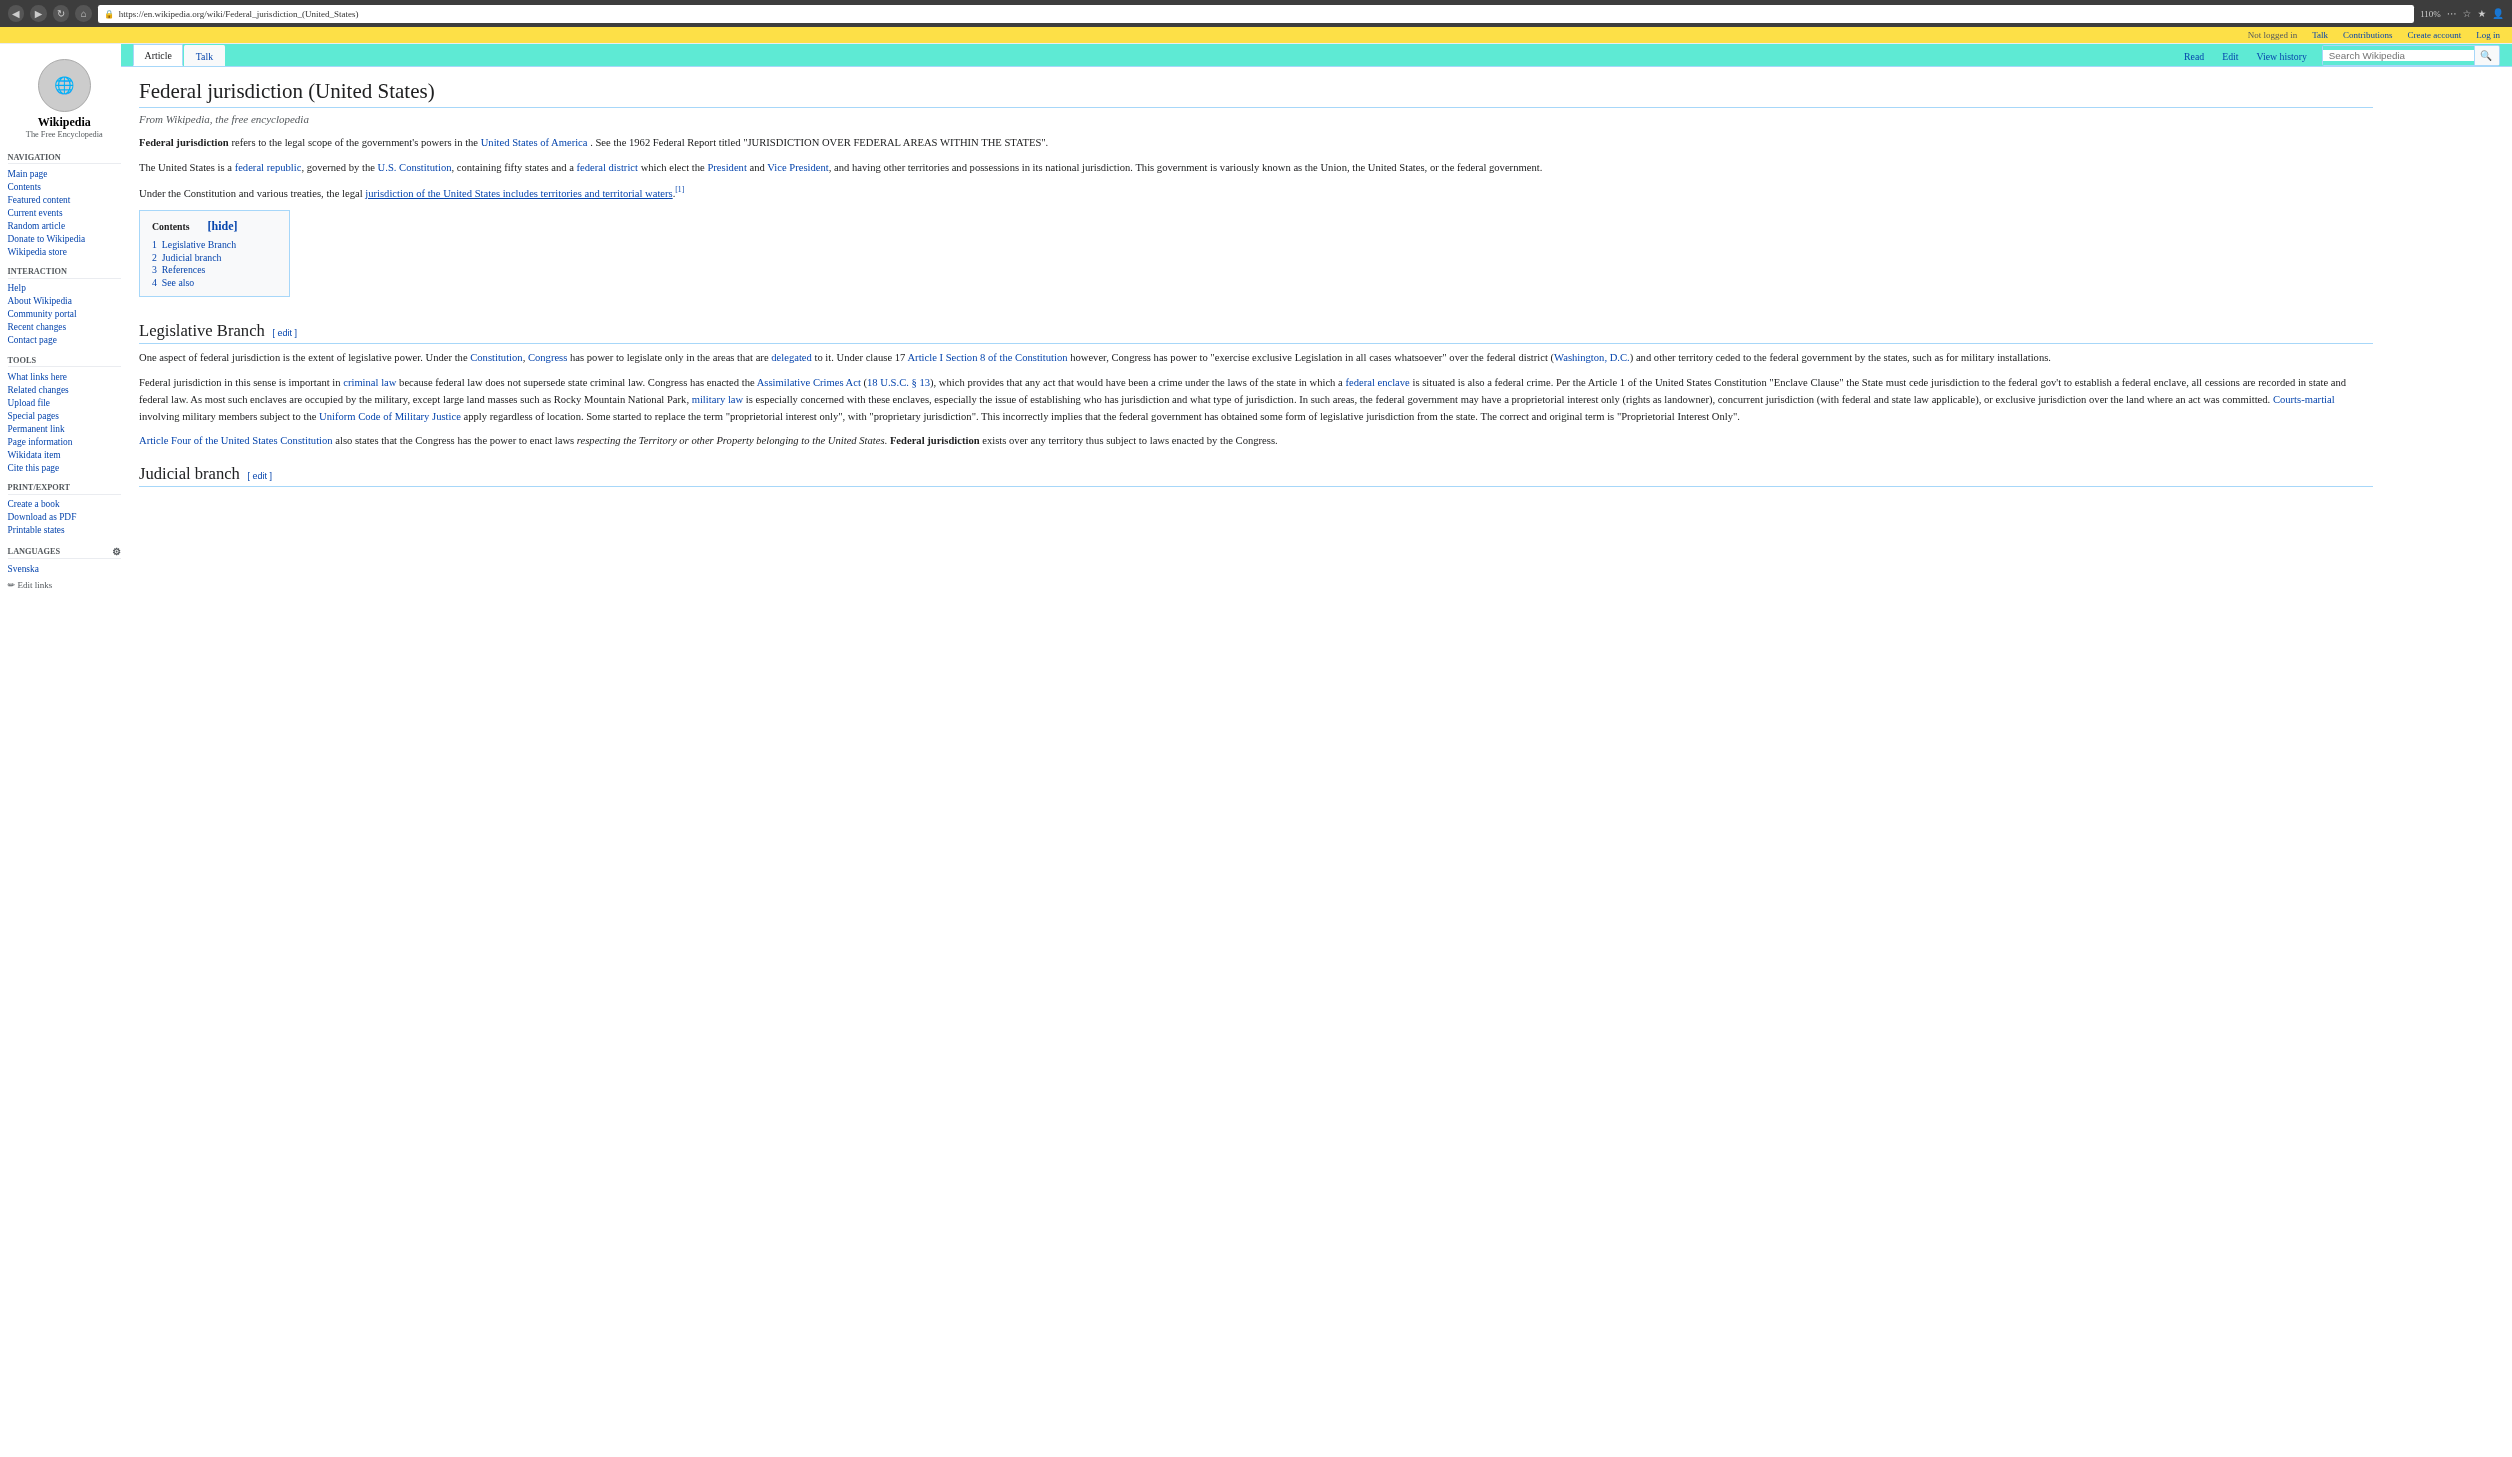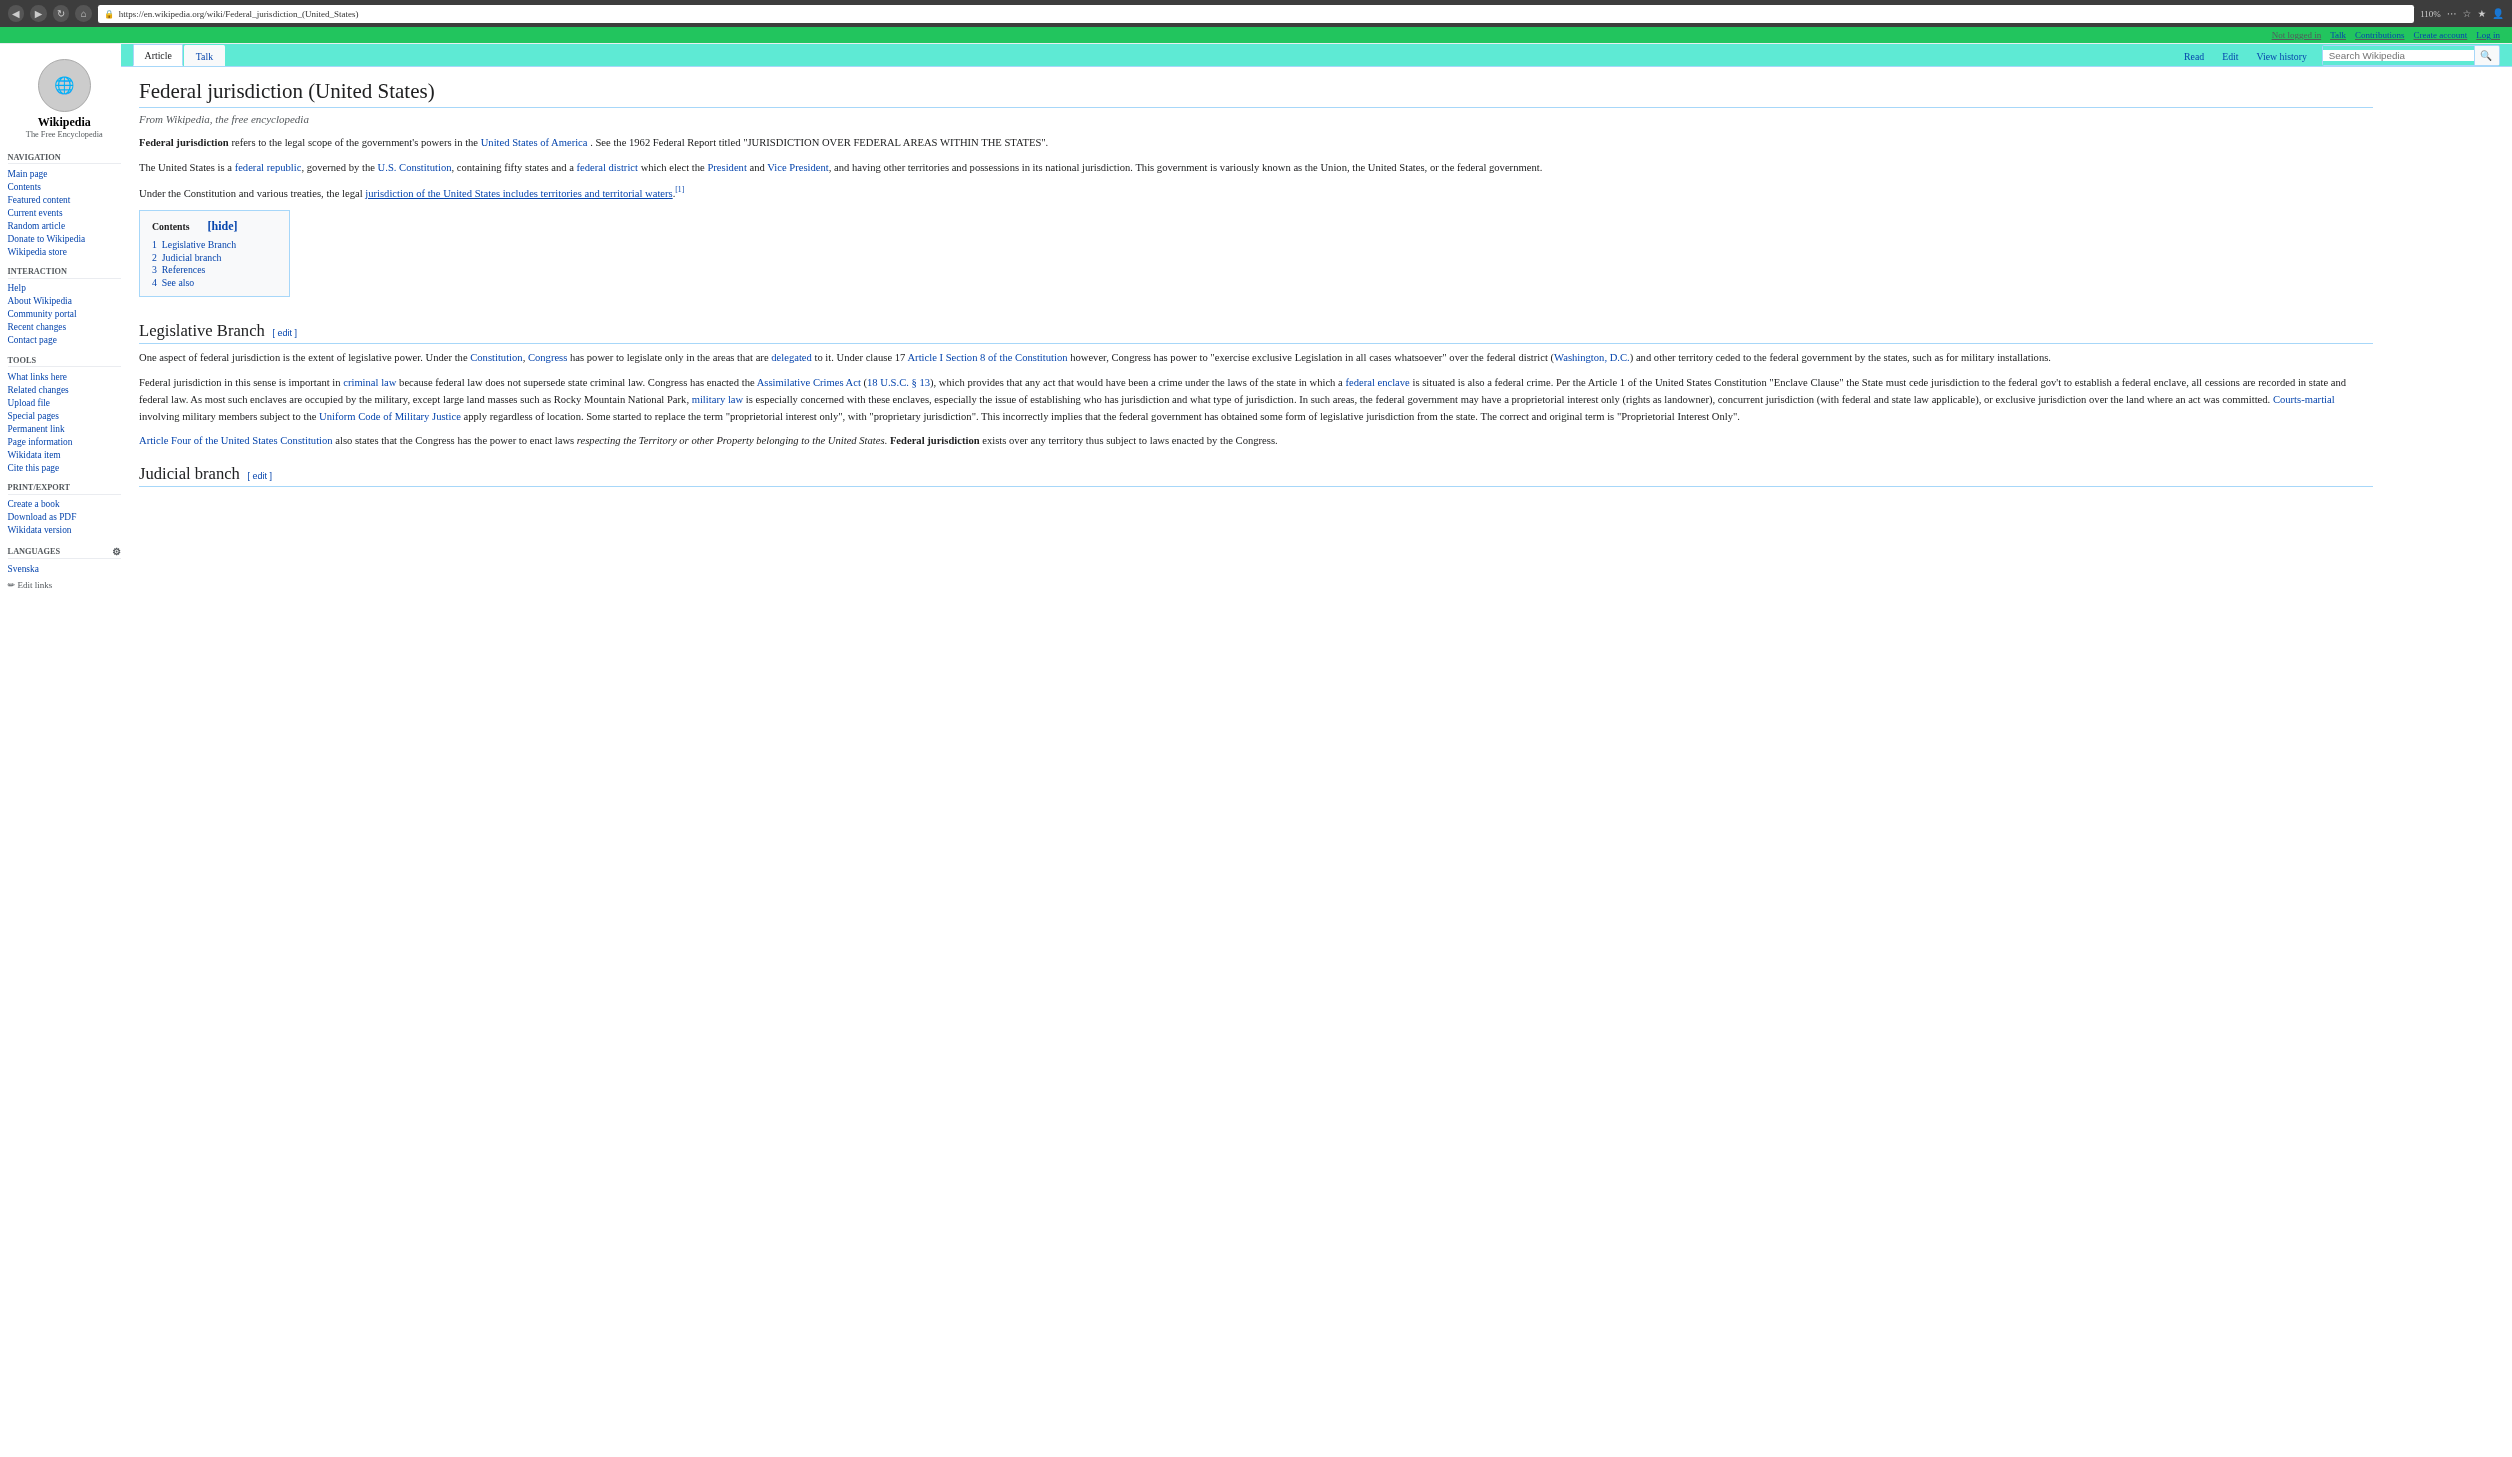--- a/index.html
+++ b/index.html
@@ -25,24 +25,23 @@
       font-size: 9px; color: #333;
     }
     .browser-address-bar .url { flex:1; font-size: 9px; }
     .browser-right-icons { display: flex; gap: 6px; align-items: center; color: #ccc; font-size: 9.8px; }
     .wiki-top-bar {
       display: flex;
       justify-content: flex-end;
       padding: 3px 12px;
       font-size: 9px;
       color: #54595d;
-      gap: 9px;
-      background: #22c55e;
+      gap: 15px;
+      background: #fde047;
       border-bottom: 0.8px solid #eaecf0;
-      text-decoration: underline;
     }
     .wiki-top-bar a { color: #0645ad; text-decoration: none; }
 
     .wiki-body-wrap {
       display: flex;
     }
 
     
     .wiki-sidebar {
       width: 121px;
@@ -249,21 +248,21 @@
     <a href="#" class="sidebar-link">Upload file</a>
     <a href="#" class="sidebar-link">Special pages</a>
     <a href="#" class="sidebar-link">Permanent link</a>
     <a href="#" class="sidebar-link">Page information</a>
     <a href="#" class="sidebar-link">Wikidata item</a>
     <a href="#" class="sidebar-link">Cite this page</a>
 
     <div class="sidebar-section-title">Print/export</div>
     <a href="#" class="sidebar-link">Create a book</a>
     <a href="#" class="sidebar-link">Download as PDF</a>
-    <a href="#" class="sidebar-link">Wikidata version</a>
+    <a href="#" class="sidebar-link">Printable states</a>
 
     <div class="sidebar-section-title" style="display:flex;align-items:center;justify-content:space-between;">
       <span>Languages</span>
       <span style="cursor:pointer;font-size:9.8px;">⚙</span>
     </div>
     <a href="#" class="sidebar-link">Svenska</a>
     <div style="margin-top:3px;">
       <a href="#" class="sidebar-link" style="color:#54595d;font-size:9px;">
         <span>✏</span> Edit links
       </a>

